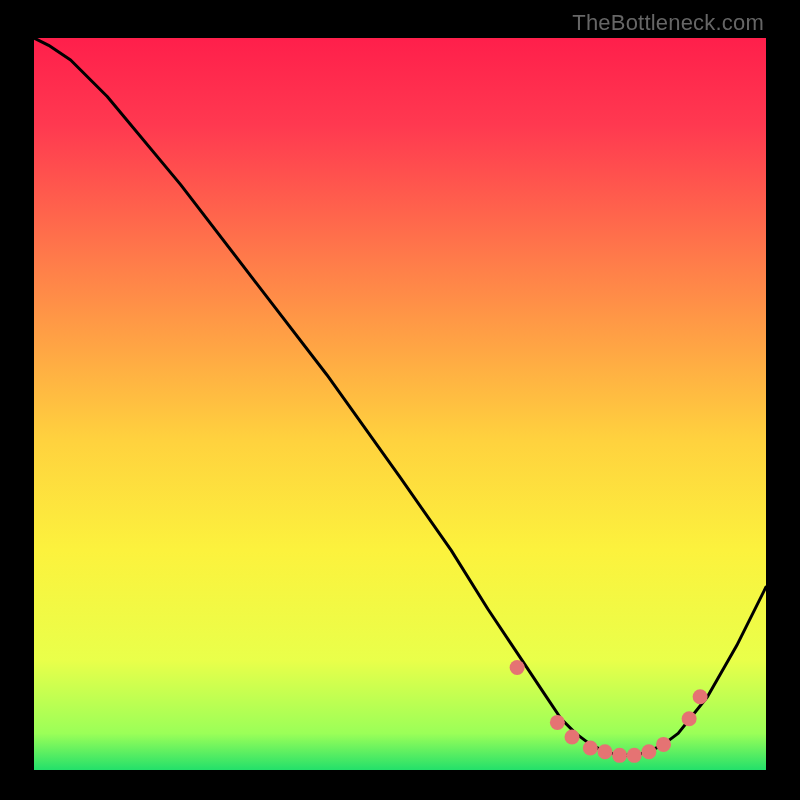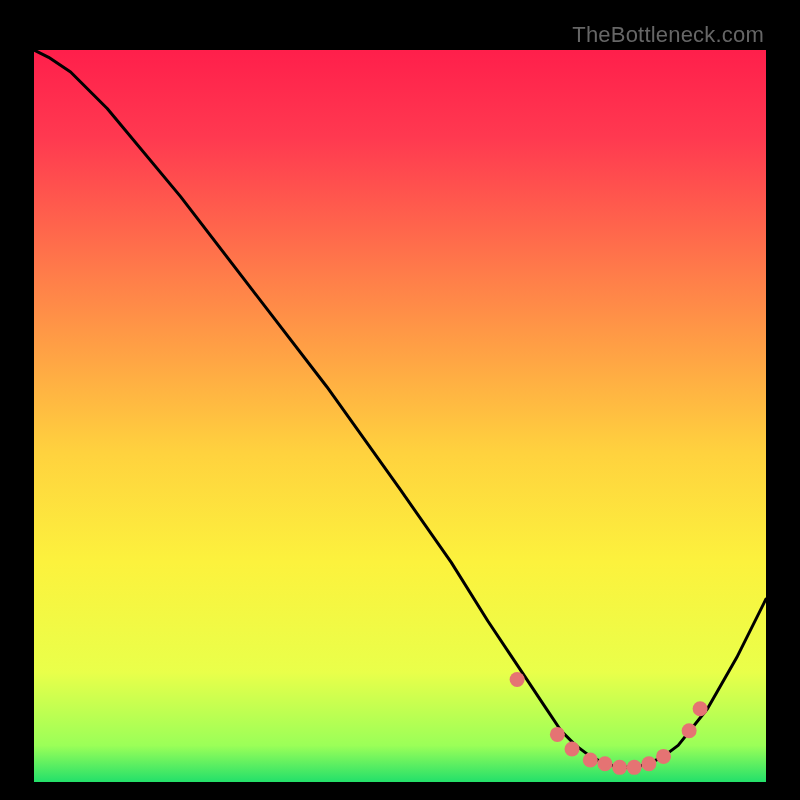--- a/index.html
+++ b/index.html
@@ -6,21 +6,21 @@
     margin: 0;
     padding: 0;
     background: #000;
     width: 800px;
     height: 800px;
     position: relative;
     font-family: Arial, sans-serif;
   }
   .frame {
     position: absolute;
-    top: 16px;
+    top: 4px;
     left: 0;
     width: 800px;
     height: 708px;
     background: #000;
   }
   .plot-area {
     position: absolute;
     top: 34px;
     left: 34px;
     width: 732px;

